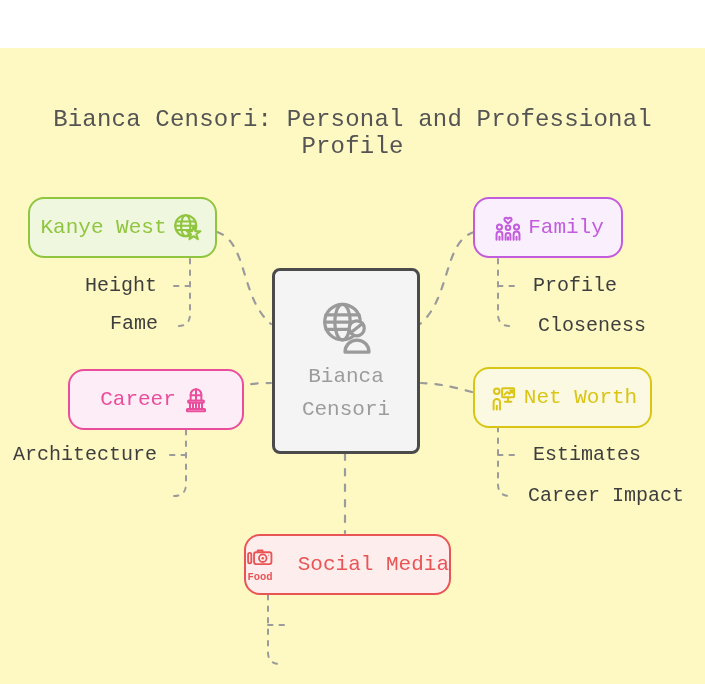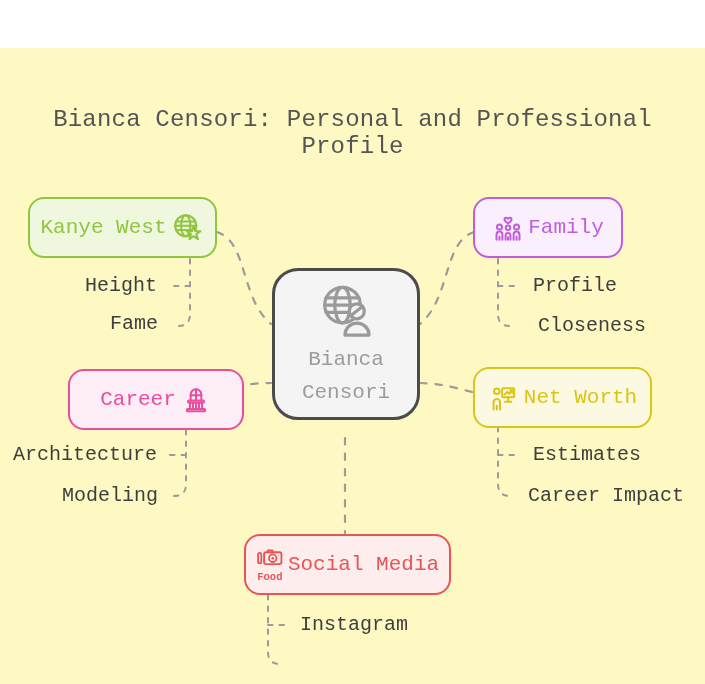--- a/index.html
+++ b/index.html
@@ -20,23 +20,23 @@
   .node{position:absolute;display:flex;align-items:center;justify-content:center;box-sizing:border-box;}
   .branch{
     gap:4px;border:2.5px solid var(--accent,#999);background:var(--fill,#fff);
     color:var(--accent,#999);border-radius:16px;font-size:21px;cursor:pointer;
   }
   .branch .nlabel{white-space:nowrap;}
   .icon{display:flex;flex-direction:column;align-items:center;line-height:0;}
   .icon svg{display:block;}
   .icap{font-size:10.5px;font-weight:700;line-height:1;margin-top:1px;letter-spacing:0;}
   .center{
-    left:272px;top:220px;width:148px;height:152px;flex-direction:column;gap:4px;
+    left:272px;top:220px;width:148px;height:186px;flex-direction:column;gap:4px;
     border:3px solid var(--cborder,#4b4b4b);background:var(--cfill,#f4f4f4);
-    border-radius:26px;cursor:pointer;
+    border-radius:8px;cursor:pointer;
   }
   .center .icon{color:var(--cicon,#9a9a9a);}
   .center .cline{
     color:var(--ctext,#9c9c9c);font-size:21px;line-height:29px;text-align:center;
   }
   .leaf{
     position:absolute;height:24px;line-height:24px;font-size:20px;white-space:nowrap;
     color:var(--label,#3e3e3e);cursor:pointer;
   }
 </style>
@@ -115,21 +115,21 @@
           <rect x="10.6" y="4.6" width="9" height="6.8" rx=".6" fill="var(--fill,#fcf9e2)"></rect>
           <path d="M12.4 9.5l2.1-2.1 1.4 1.4 2.2-2.2"></path>
           <path d="M16.6 6.4h1.6V8"></path>
           <path d="M15.1 11.4v3.4M12.7 14.8h4.8"></path>
         </g>
       </svg>
     </span>
     <span class="nlabel">Net Worth</span>
   </div>
 
-  <div class="node branch" style="left: 244px; top: 486px; width: 207px; height: 61px; --accent: #e95455; --fill: #fdeded;">
+  <div class="node branch" style="left: 244px; top: 486px; width: 207px; height: 61px; justify-content: space-between; --accent: #e95455; --fill: #fdeded;">
     <span class="icon">
       <svg width="28" height="24" viewBox="0 0 24 21">
         <g fill="none" stroke="currentColor" stroke-width="1.6" stroke-linecap="round" stroke-linejoin="round">
           <rect x="1.6" y="5.2" width="2.8" height="9.2" rx="1.4"></rect>
           <rect x="6.8" y="4.6" width="15.2" height="10.4" rx="1.8"></rect>
           <path d="M10 4.6V3h4.2v1.6"></path>
           <circle cx="14.4" cy="9.8" r="3.3"></circle>
           <circle cx="14.4" cy="9.8" r="1.1" fill="currentColor" stroke="none"></circle>
           <circle cx="19.5" cy="7.2" r=".5" fill="currentColor" stroke="none"></circle>
         </g>
@@ -154,18 +154,16 @@
     </span>
     <div class="cline">Bianca</div>
     <div class="cline">Censori</div>
   </div>
 
   <div class="leaf" style="right:548px;top:226px">Height</div>
   <div class="leaf" style="right:547px;top:264px">Fame</div>
   <div class="leaf" style="left:533px;top:226px">Profile</div>
   <div class="leaf" style="left:538px;top:266px">Closeness</div>
   <div class="leaf" style="right:548px;top:395px">Architecture</div>
-  <div class="leaf" style="right:547px;top:436px">Modeling</div>
   <div class="leaf" style="left:533px;top:395px">Estimates</div>
   <div class="leaf" style="left:528px;top:436px">Career Impact</div>
-  <div class="leaf" style="left:300px;top:565px">Instagram</div>
 
 </div>
 
 </body></html>

